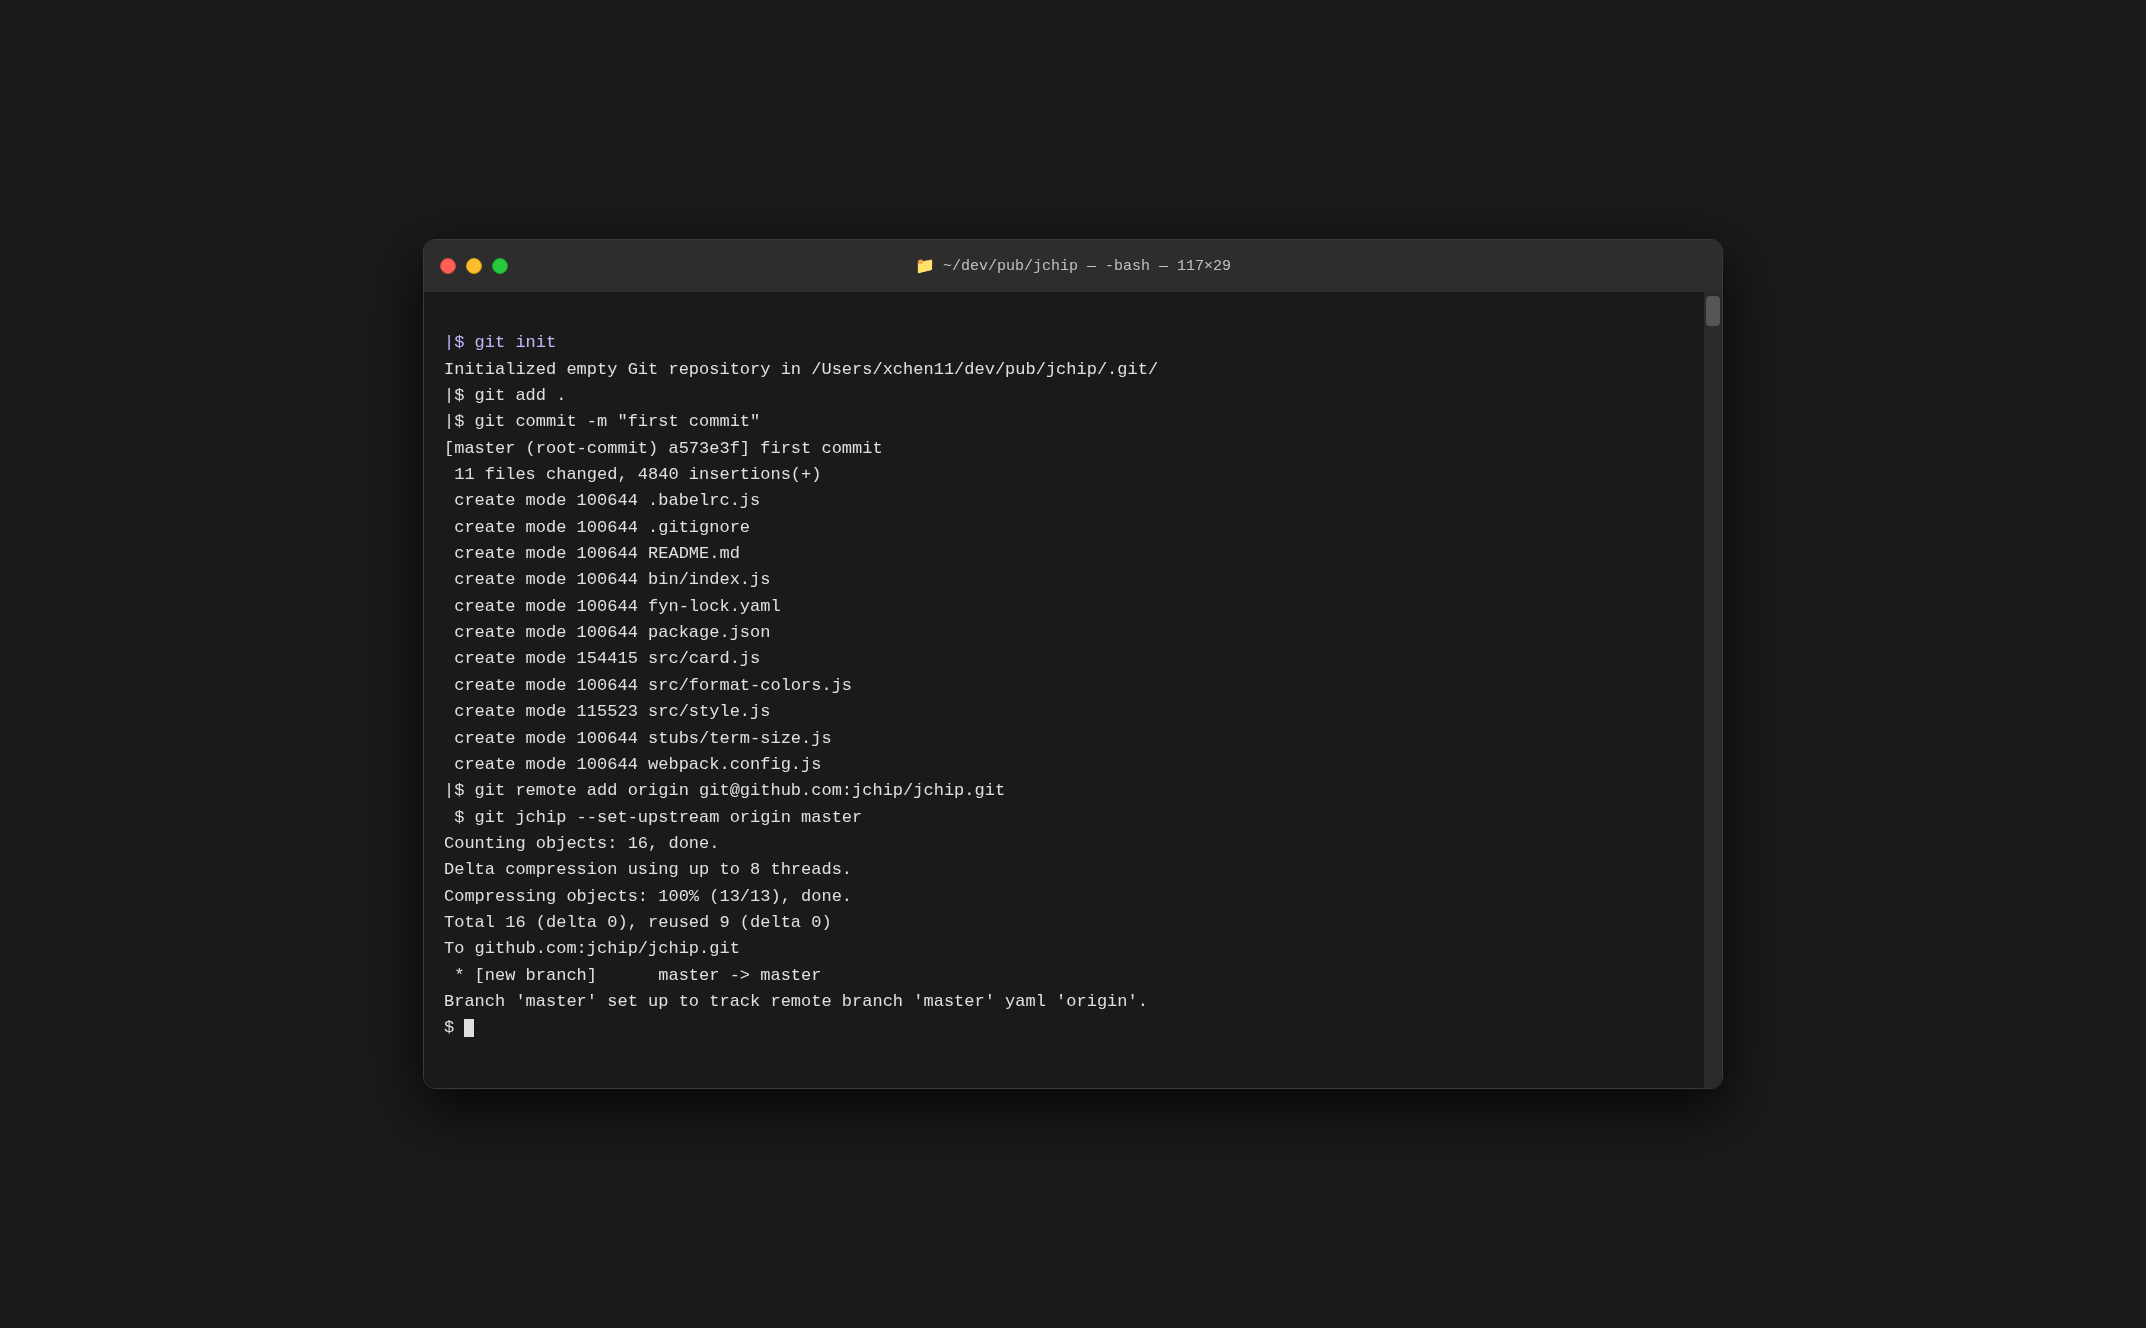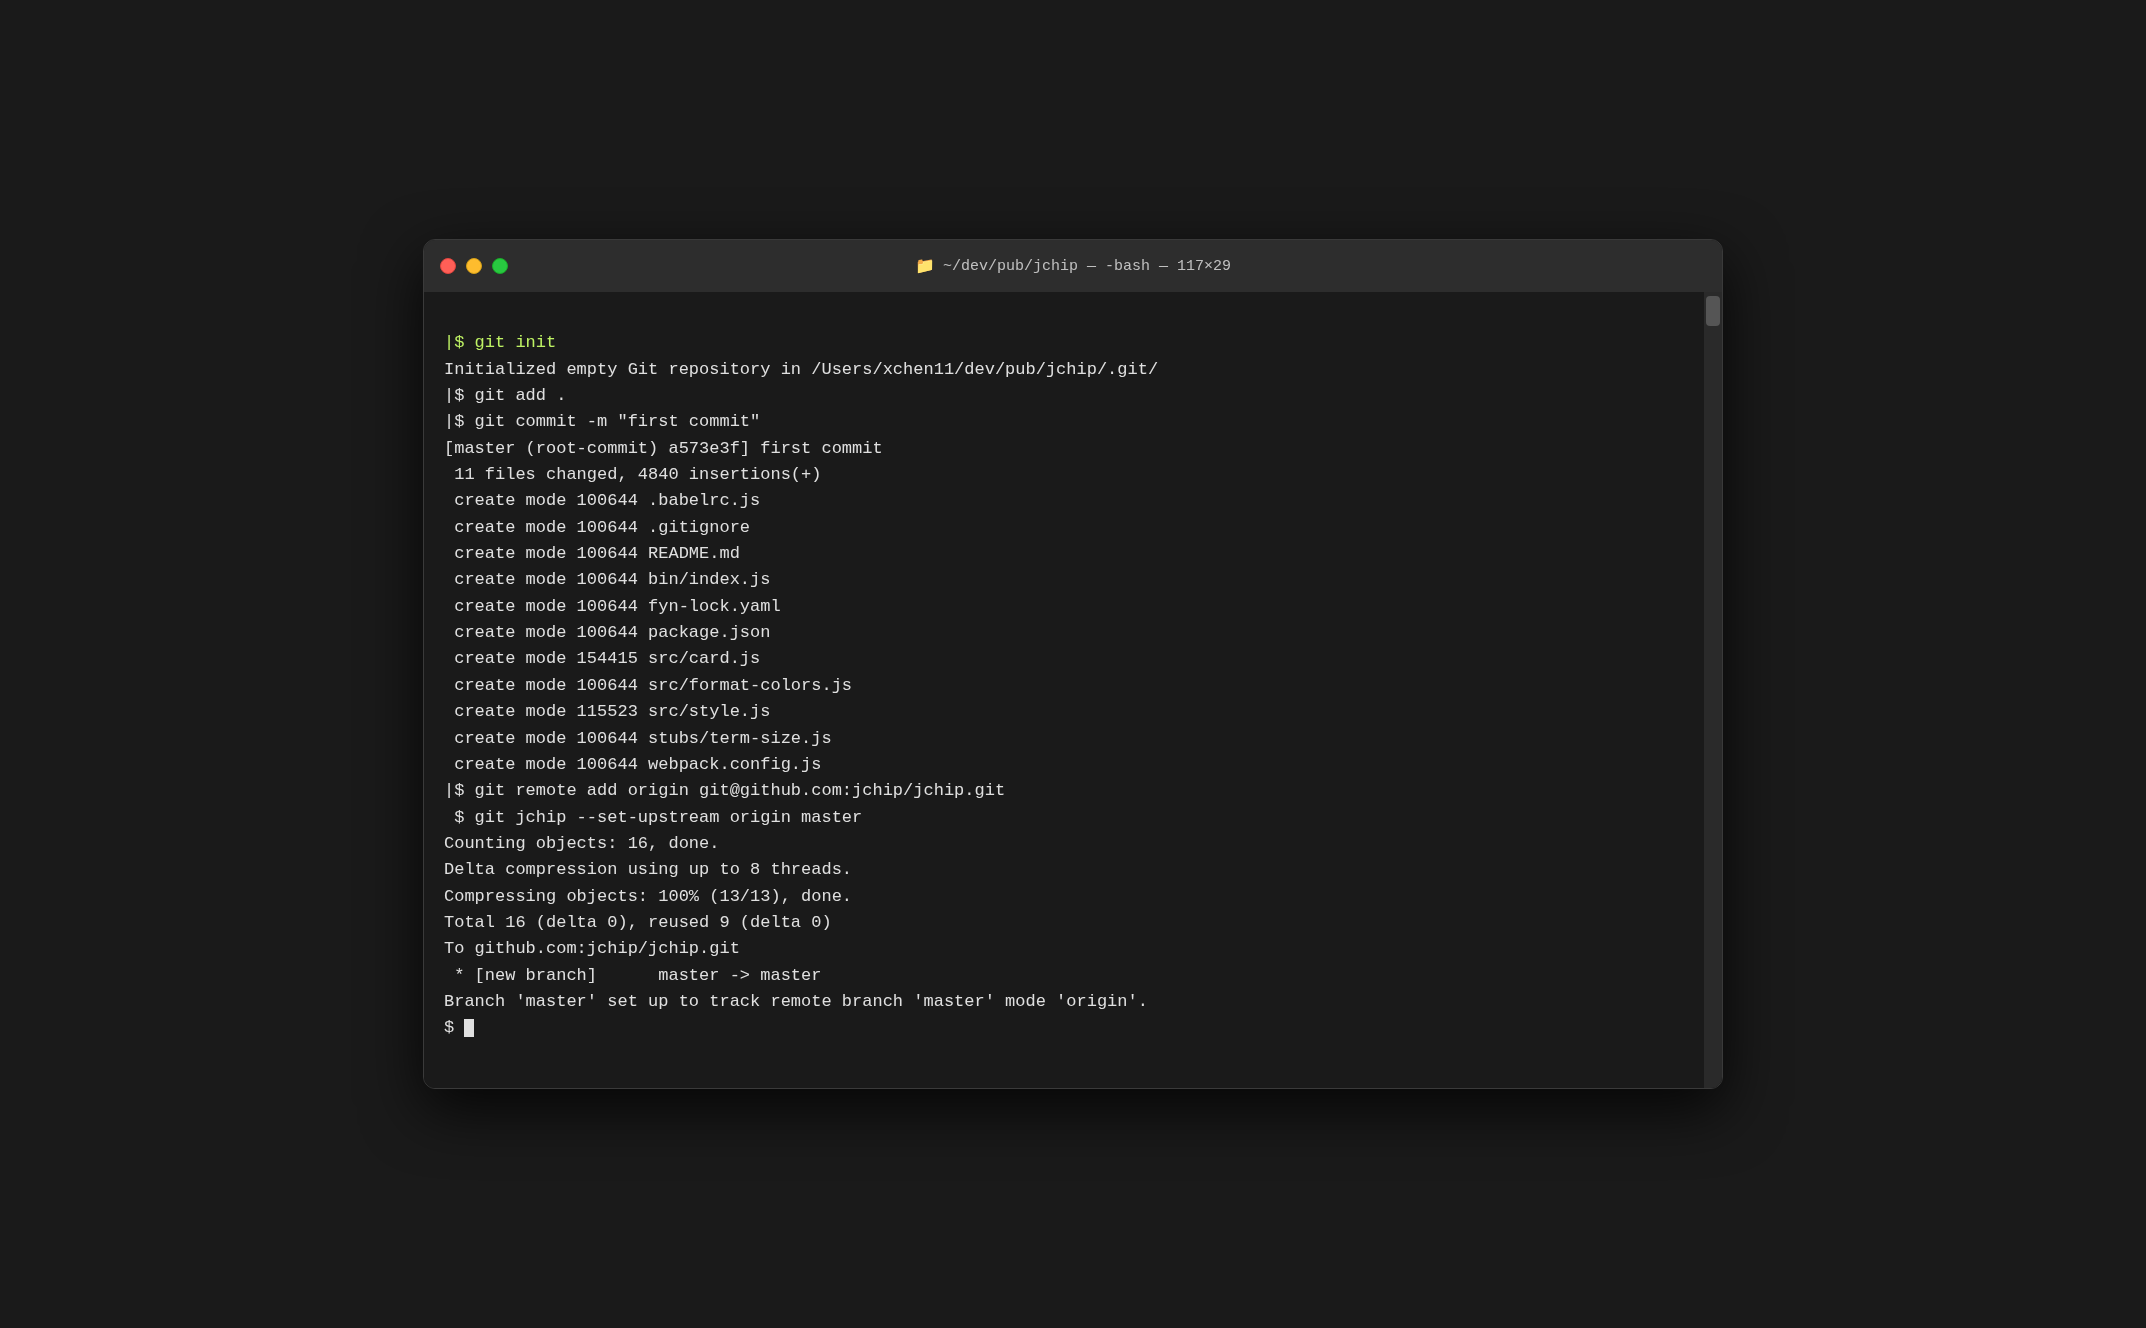--- a/index.html
+++ b/index.html
@@ -88,21 +88,21 @@
 
     .terminal-content {
       color: #e0e0e0;
       font-size: 17px;
       line-height: 1.55;
       white-space: pre;
       font-family: 'Courier New', Courier, monospace;
     }
 
     .prompt-symbol {
-      color: #bef264;
+      color: #c4b5fd;
       text-align: right;
     }
 
     .cursor {
       display: inline-block;
       width: 10px;
       height: 18px;
       background: #e0e0e0;
       vertical-align: text-bottom;
       animation: blink 1s step-end infinite;
@@ -167,21 +167,21 @@
 </span><span> create mode 100644 stubs/term-size.js
 </span><span> create mode 100644 webpack.config.js
 </span><span>|$ git remote add origin git@github.com:jchip/jchip.git
 </span><span> $ git jchip --set-upstream origin master
 </span><span>Counting objects: 16, done.
 </span><span>Delta compression using up to 8 threads.
 </span><span>Compressing objects: 100% (13/13), done.
 </span><span>Total 16 (delta 0), reused 9 (delta 0)
 </span><span>To github.com:jchip/jchip.git
 </span><span> * [new branch]      master -&gt; master
-</span><span>Branch 'master' set up to track remote branch 'master' mode 'origin'.
+</span><span>Branch 'master' set up to track remote branch 'master' yaml 'origin'.
 </span><span>$ <span class="cursor"></span></span>
     </div>
 
     <div class="scrollbar-right">
       <div class="scrollbar-right-thumb"></div>
     </div>
   </div>
 </div>
 
 </body></html>

